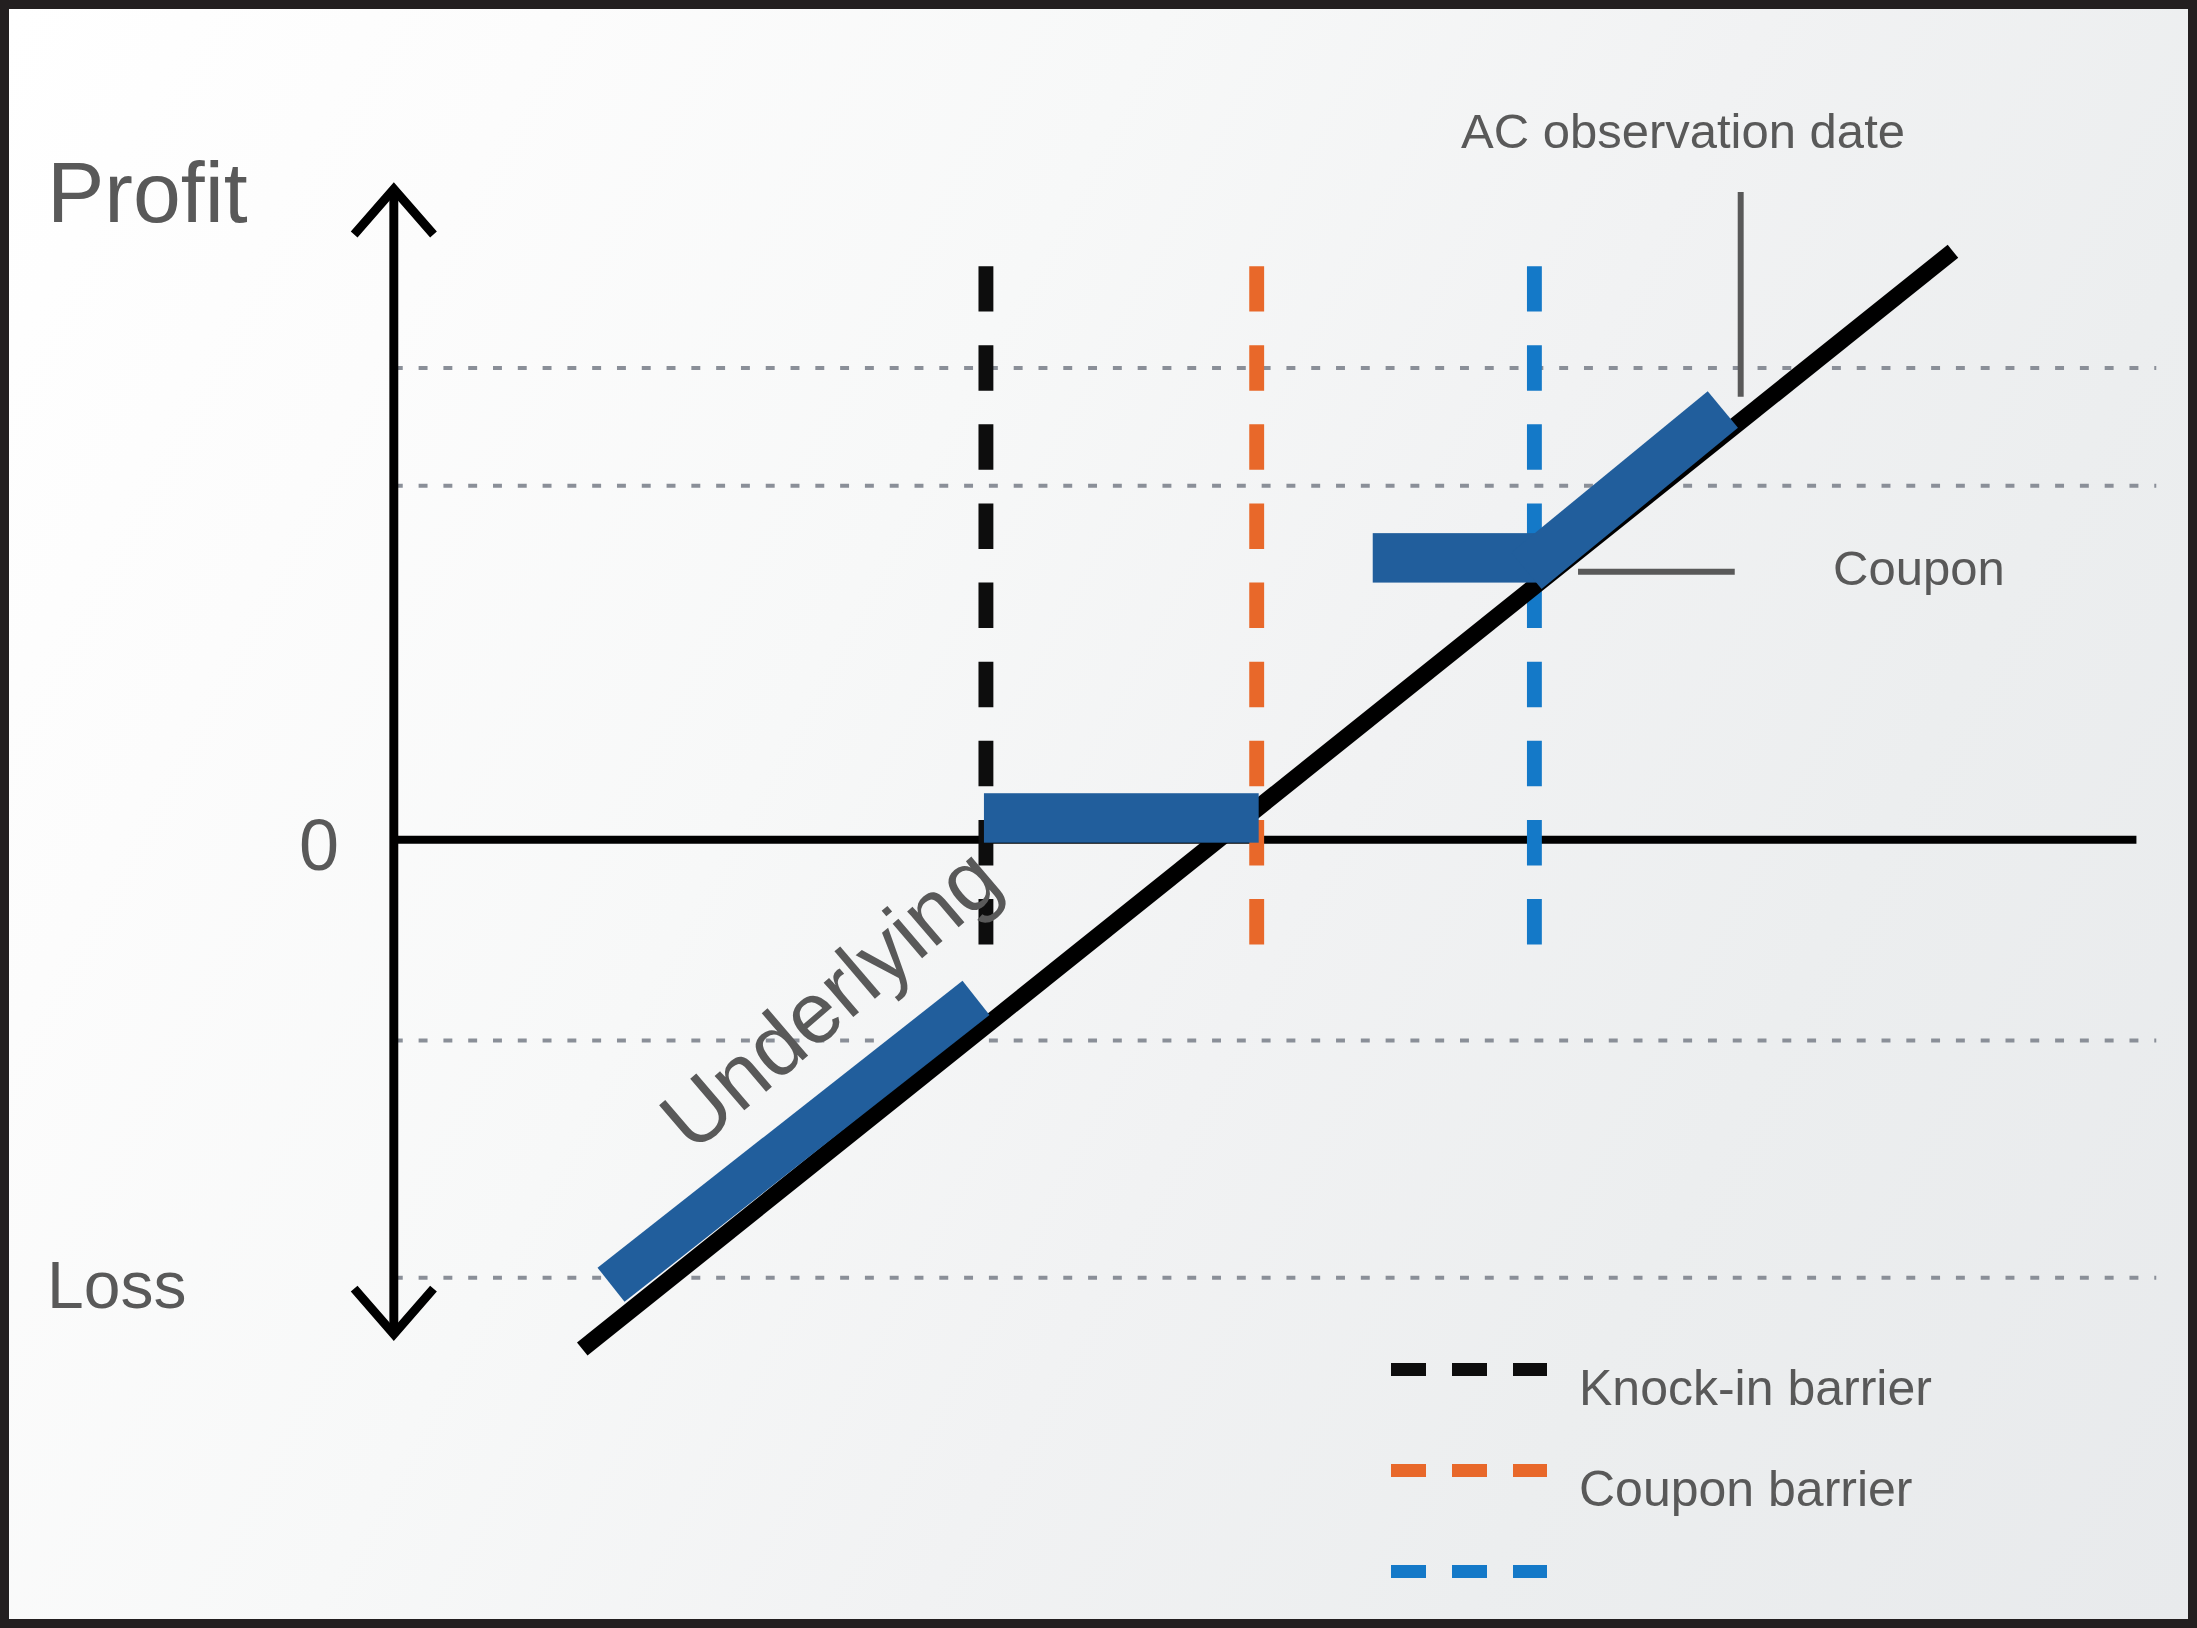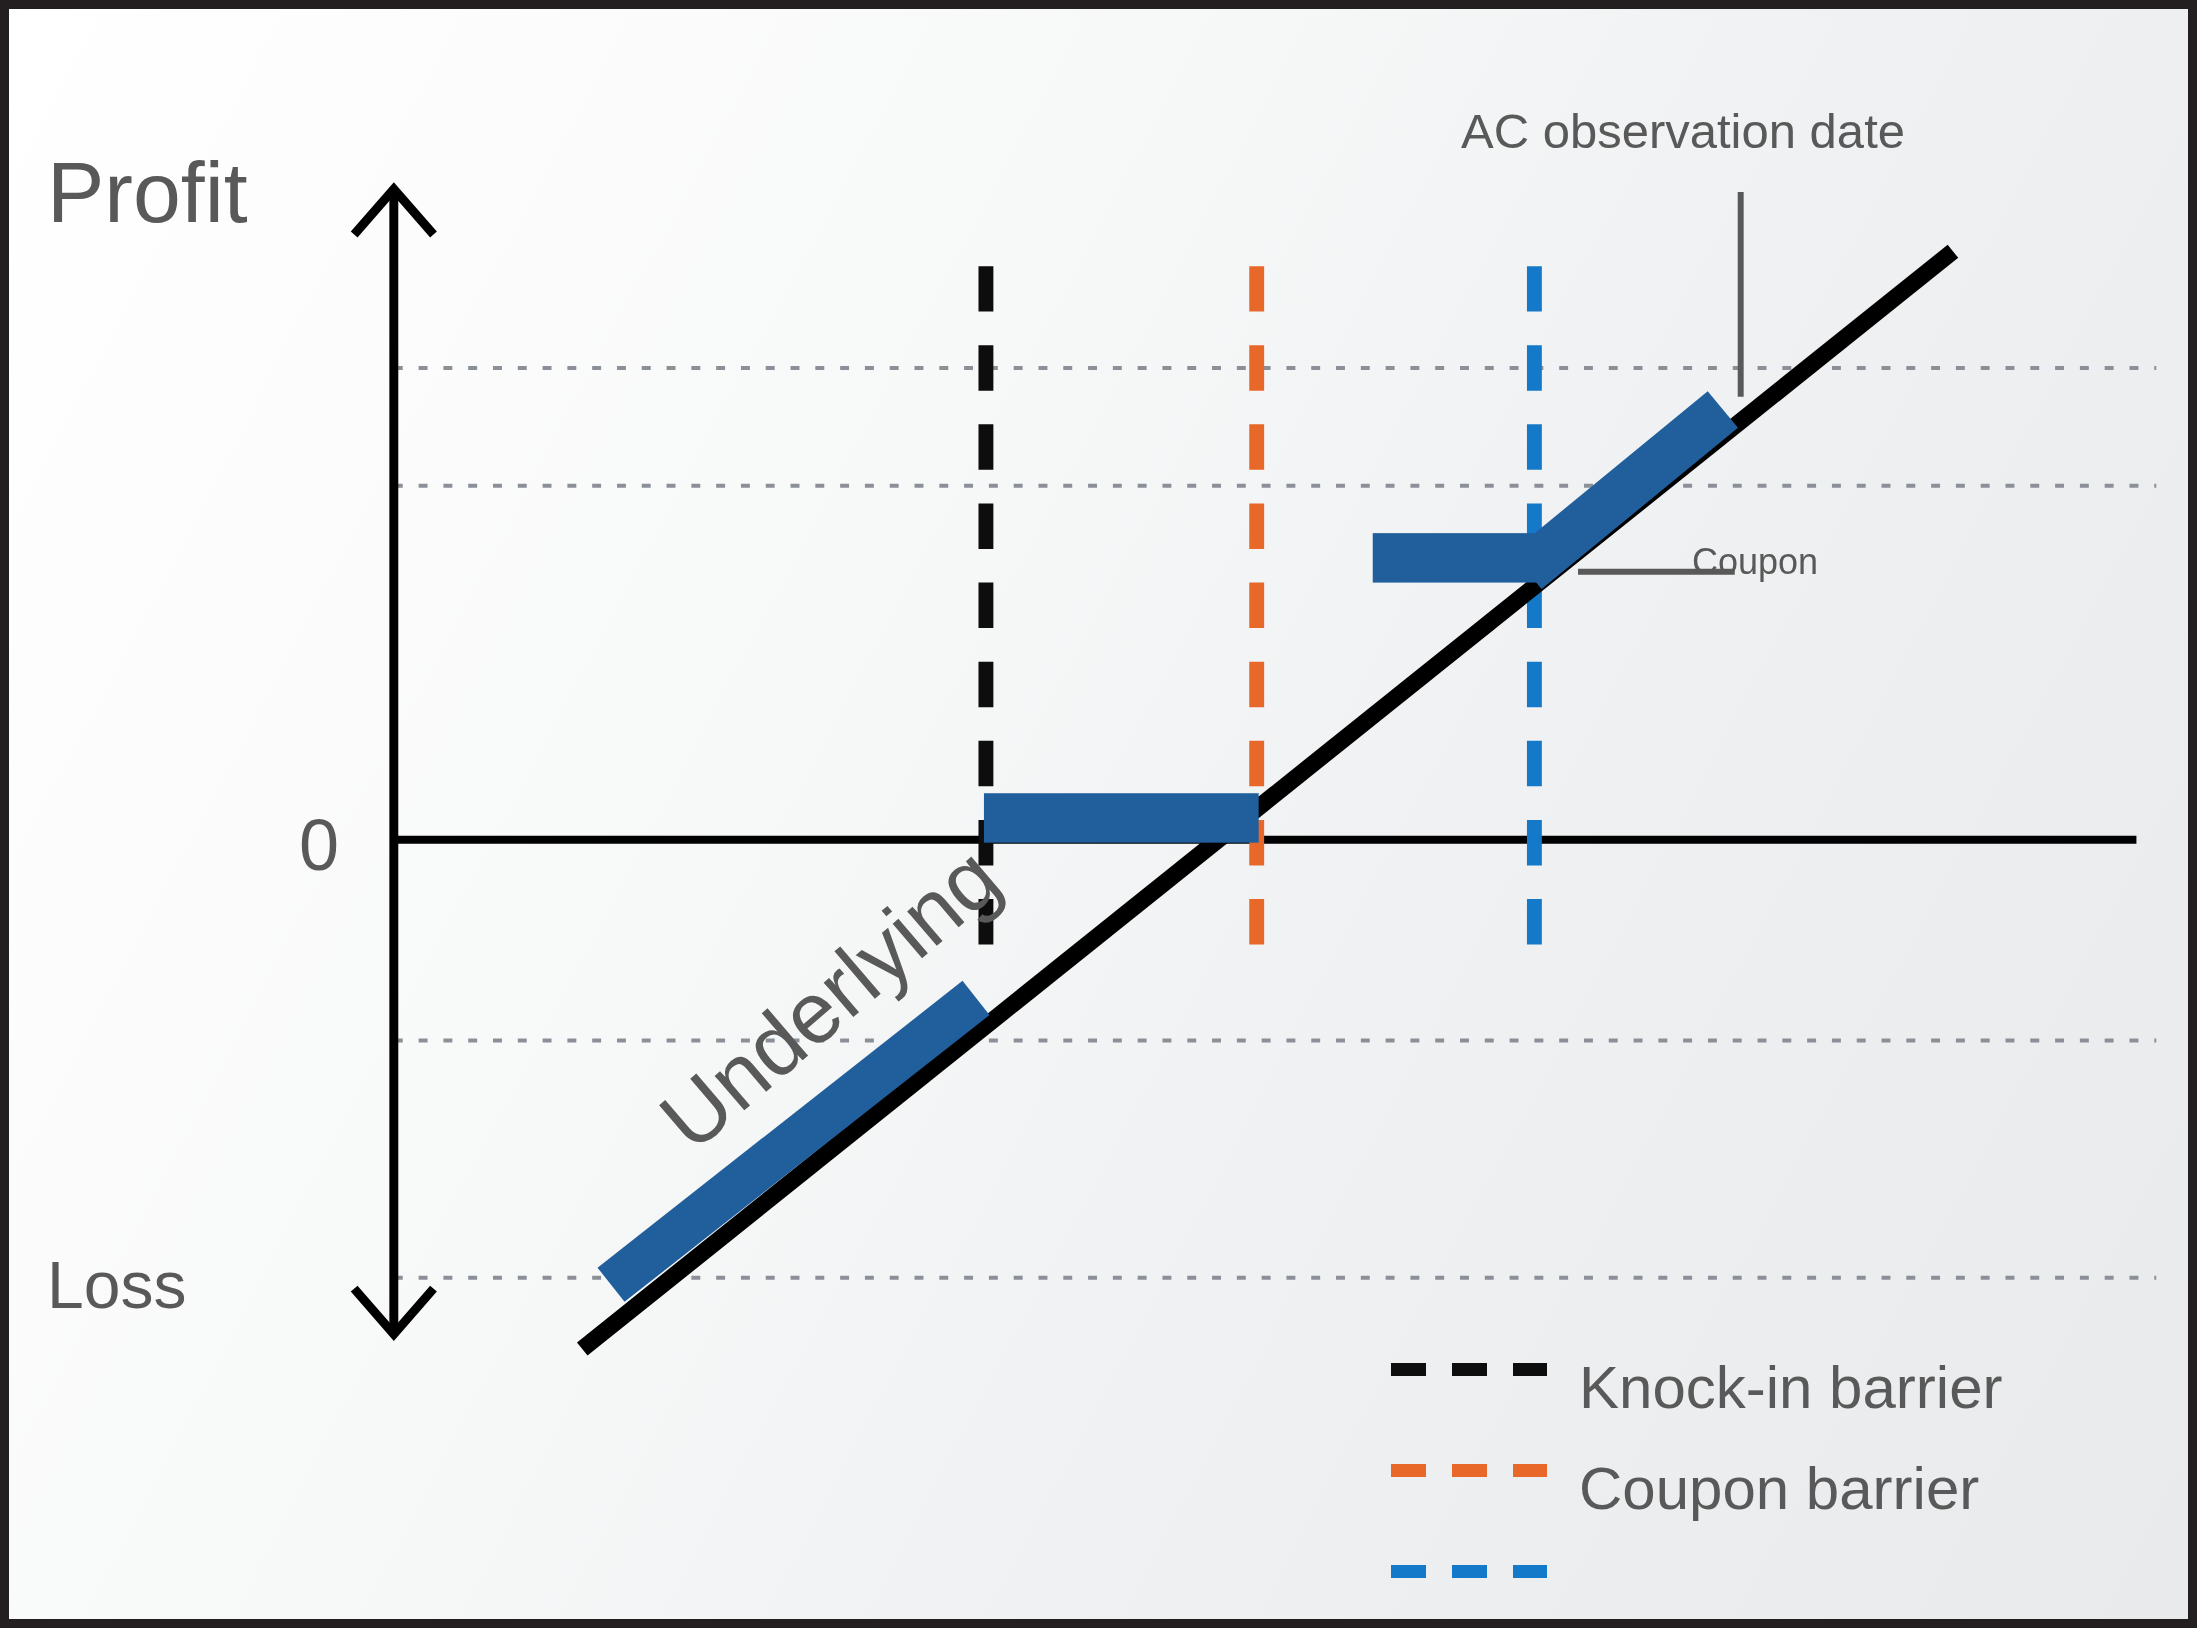--- a/index.html
+++ b/index.html
@@ -35,21 +35,21 @@
     position: absolute;
     color: #595959;
     font-family: "Liberation Sans", sans-serif;
     white-space: nowrap;
     line-height: 1;
   }
   #lbl-profit { left: 38px;  top: 140px; font-size: 86px; }
   #lbl-loss   { left: 38px;  top: 1243px; font-size: 66px; }
   #lbl-zero   { left: 290px; top: 800px;  font-size: 72px; }
   #lbl-ac     { left: 1452px; top: 98px; font-size: 49px; }
-  #lbl-coupon { left: 1683px; top: 535px; font-size: 36px; }
+  #lbl-coupon { left: 1824px; top: 535px; font-size: 49px; }
   #lbl-underlying {
     left: 636px;
     top: 1090px;
     font-size: 86px;
     transform: rotate(-40.5deg);
     transform-origin: 0 0;
   }
   .legend {
     position: absolute;
     left: 1382px;
@@ -62,21 +62,21 @@
     height: 101px;
   }
   .legend-swatch {
     width: 156px;
     height: 13px;
     flex: 0 0 auto;
     margin-right: 32px;
   }
   .legend-text {
     color: #595959;
-    font-size: 60px;
+    font-size: 50px;
     font-family: "Liberation Sans", sans-serif;
     white-space: nowrap;
     line-height: 1;
     margin-top: 36px;
   }
 </style>
 </head>
 <body>
 
 <div id="canvas">

